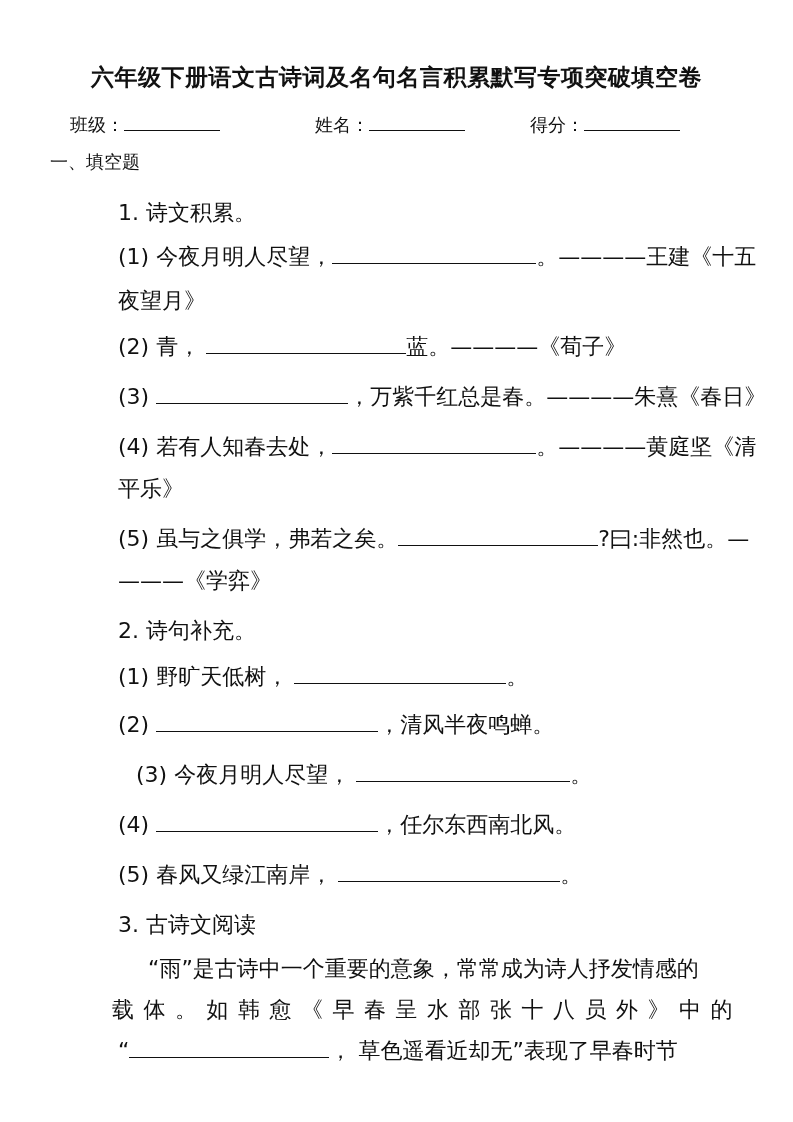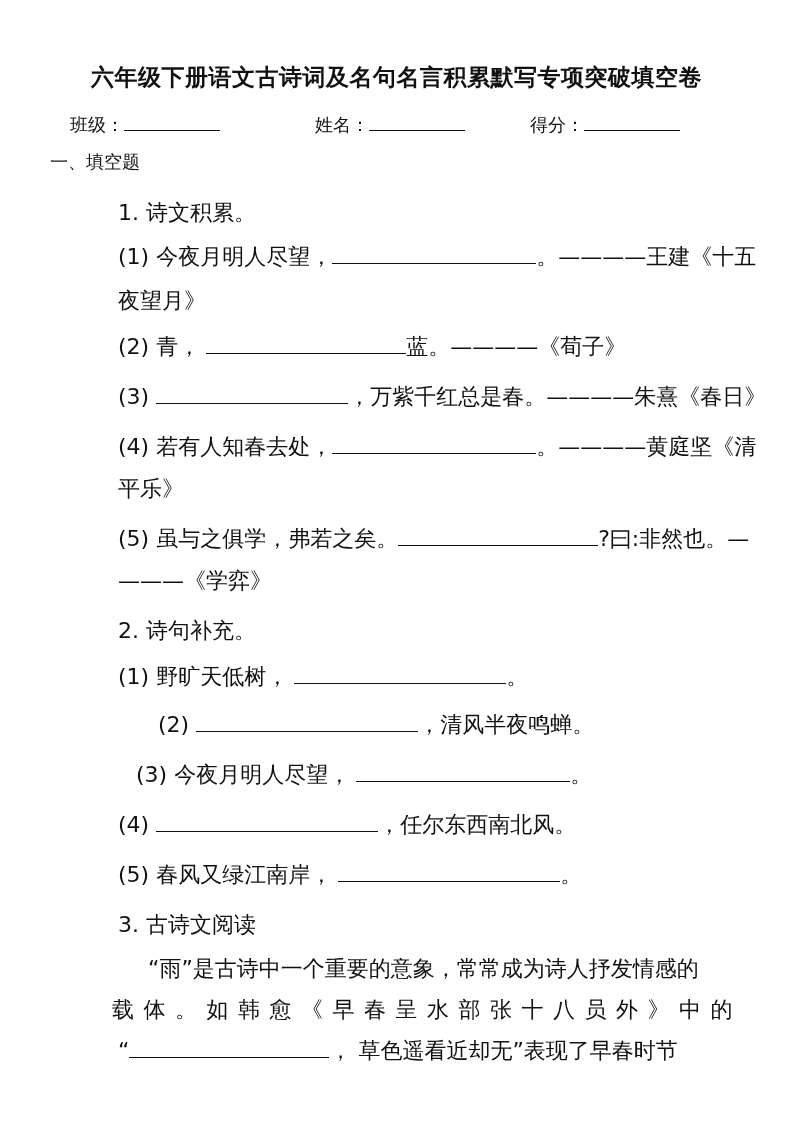--- a/index.html
+++ b/index.html
@@ -66,21 +66,21 @@
 </div>
 <div class="abs line" style="left:118px; top:566px;">———《学弈》</div>
 
 <div class="abs line" style="left:118px; top:616px;">2. 诗句补充。</div>
 
 <div class="abs line" style="left:118px; top:662px;">
   <span>(1)</span>
   <span>野旷天低树，</span><span class="blank" style="width:212px; margin-left:6px;"></span><span>。</span>
 </div>
 
-<div class="abs line" style="left:118px; top:710px;margin-left:40px;">
+<div class="abs line" style="left:118px; top:710px;">
   <span>(2)</span>
   <span class="blank" style="width:222px;"></span><span>，清风半夜鸣蝉。</span>
 </div>
 
 <div class="abs line" style="left:118px; top:760px;margin-left:18px;">
   <span>(3)</span>
   <span>今夜月明人尽望，</span><span class="blank" style="width:214px; margin-left:6px;"></span><span>。</span>
 </div>
 
 <div class="abs line" style="left:118px; top:810px;text-align:center;">

